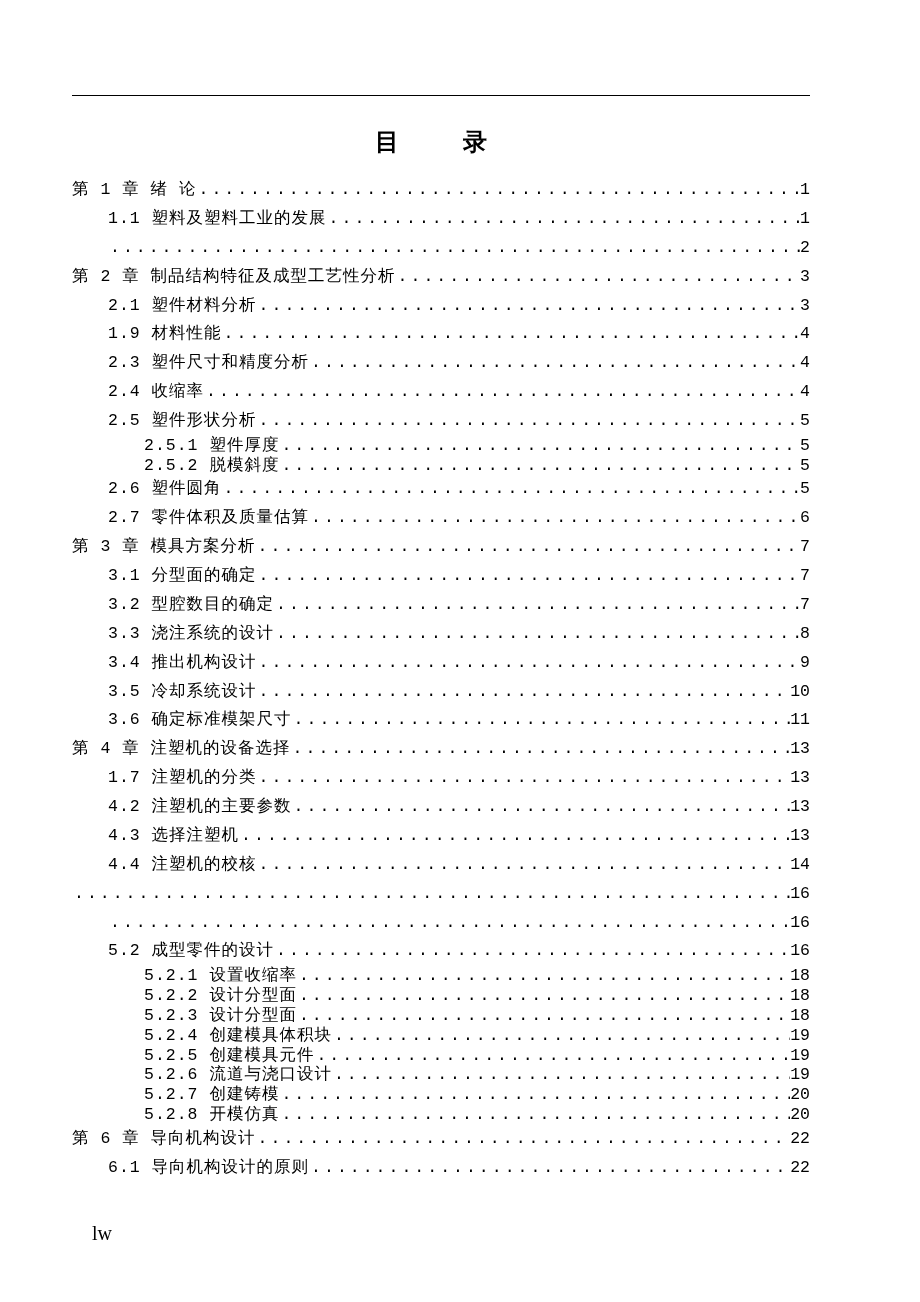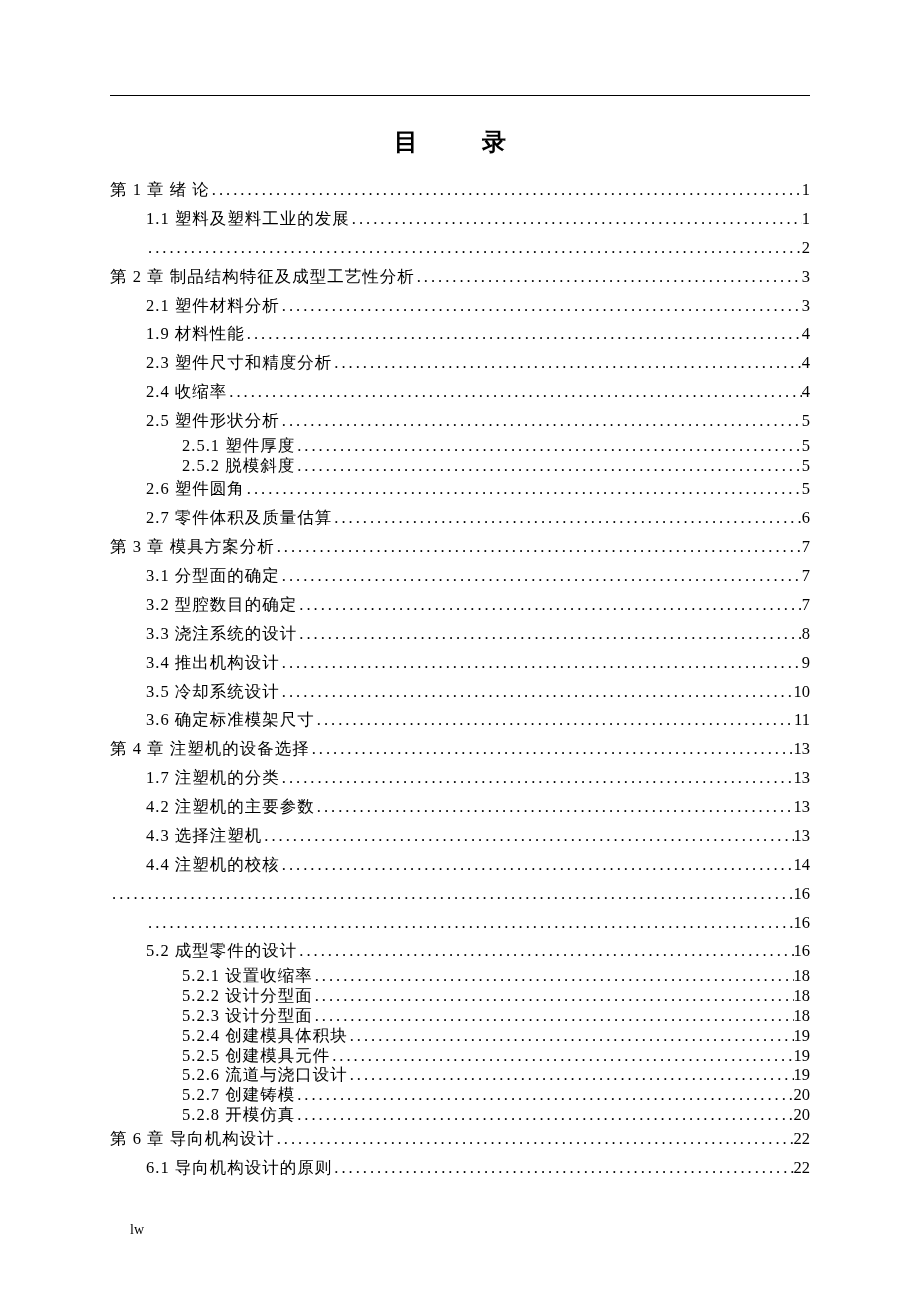--- a/index.html
+++ b/index.html
@@ -3,58 +3,59 @@
 <meta charset="utf-8">
 <style>
   body {
     margin: 0;
     background: #fff;
     font-family: "SimSun", "宋体", serif;
     color: #000;
     width: 920px;
   }
   .page {
-    padding: 95px 110px 40px 110px;
+    padding: 95px 110px 40px 72px;
   }
   .rule {
     border-top: 1.5px solid #000;
     margin-bottom: 30px;
   }
   .title {
     text-align: center;
     font-size: 24px;
     font-weight: bold;
     letter-spacing: 20px;
     margin-bottom: 18px;
   }
   .toc {
     font-size: 16.5px;
   }
   .toc-row {
     display: flex;
     align-items: flex-end;
     line-height: 1.75;
     white-space: nowrap;
+    font-family: Liberation Mono, monospace;
   }
   .toc-row.l2 { padding-left: 36px; }
   .toc-row.l3 { padding-left: 72px; line-height: 1.2; }
   .toc-label { flex: 0 0 auto; letter-spacing: 1px; }
   .toc-dots {
     flex: 1 1 auto;
     overflow: hidden;
     letter-spacing: 3px;
     padding: 0 2px;
   }
   .toc-dots::after {
     content: ".....................................................................................................................................";
   }
   .toc-page { flex: 0 0 auto; }
   .footer {
     padding: 40px 0 0 20px;
-    font-size: 14px;
+    font-size: 20px;
     font-family: "Times New Roman", serif;
   }
 </style>
 </head>
 <body>
 
 <div class="page">
   <div class="rule"></div>
   <div class="title">目　录</div>
   <div class="toc" id="toc-container">

